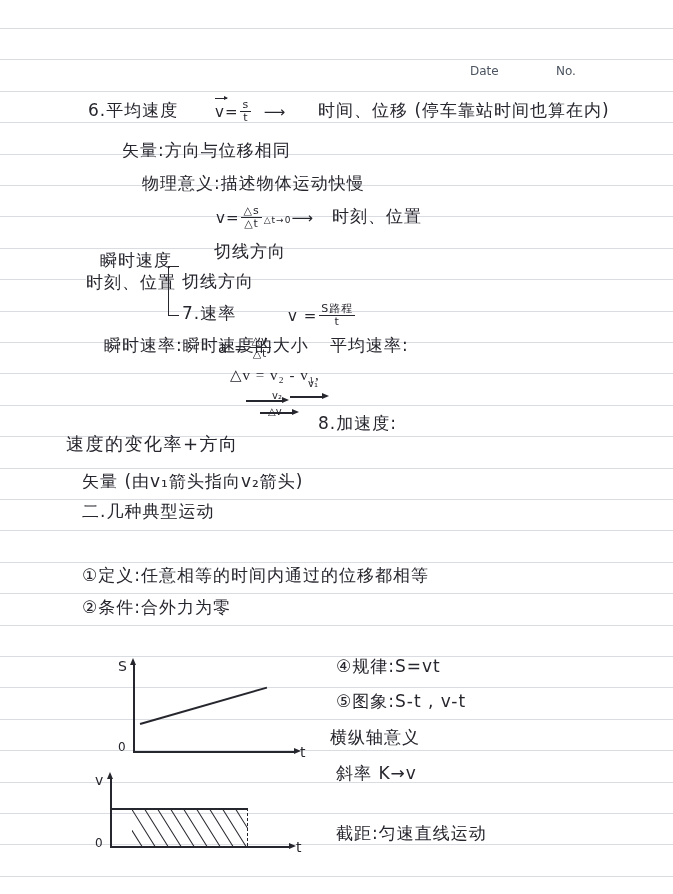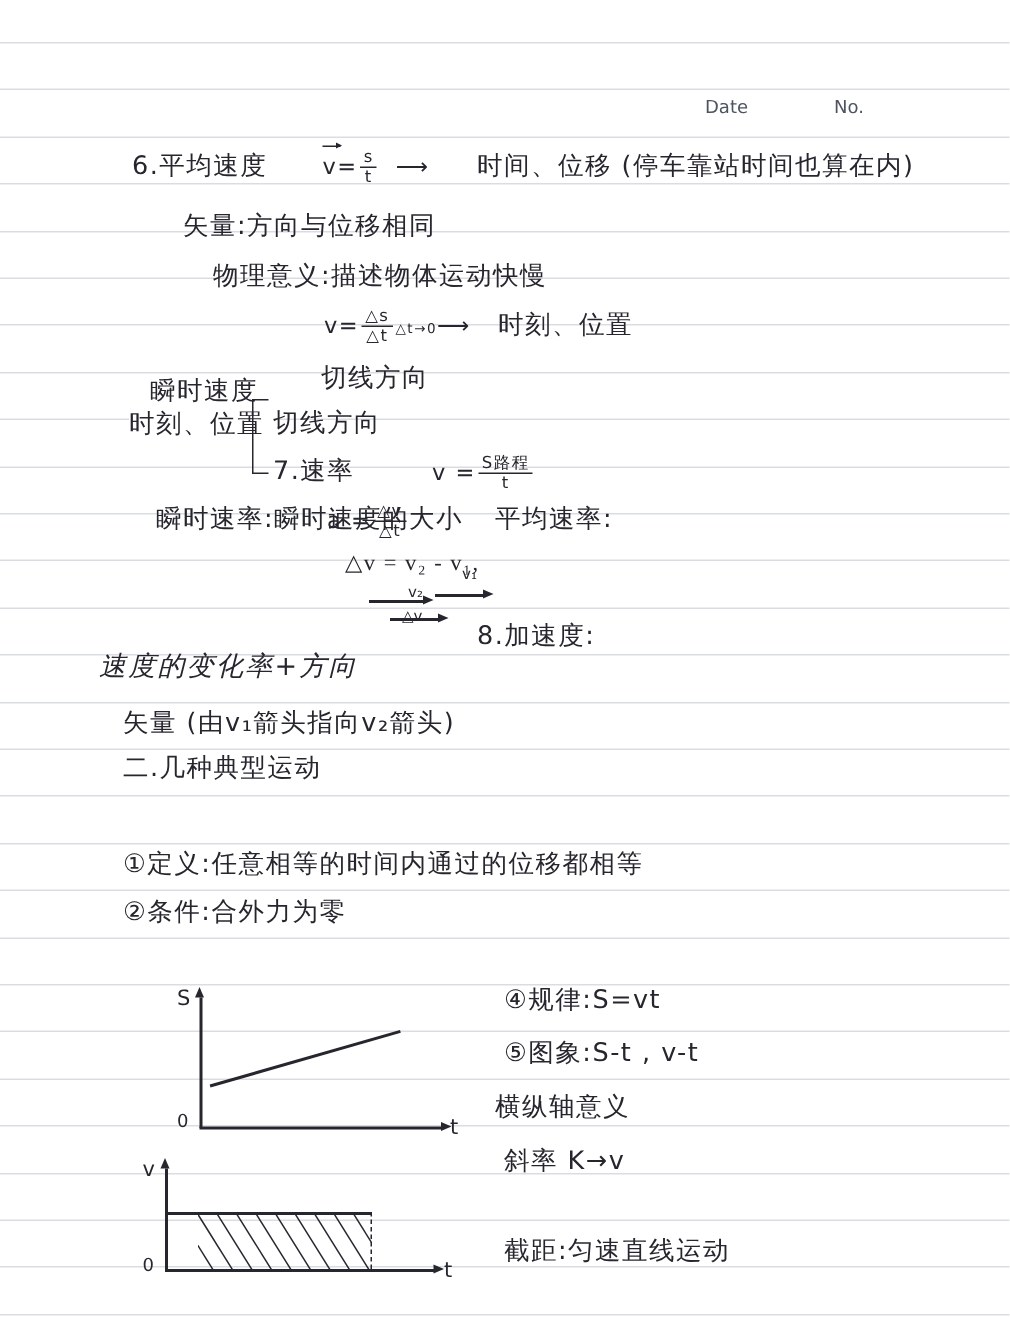--- a/index.html
+++ b/index.html
@@ -139,21 +139,21 @@
     <div class="tip-right" style="left:36px;top:4.5px;"></div>
     <div class="lab" style="left:26px;top:-2px;font-size:10px;">v₂</div>
     <div class="axis axh" style="left:44px;top:4px;width:34px;"></div>
     <div class="tip-right" style="left:76px;top:0.5px;"></div>
     <div class="lab" style="left:62px;top:-14px;font-size:10px;">v₁</div>
     <div class="axis axh" style="left:14px;top:20px;width:34px;"></div>
     <div class="tip-right" style="left:46px;top:16.5px;"></div>
     <div class="lab" style="left:22px;top:14px;font-size:10px;">△v</div>
   </div>
 
-  <div class="ln hw-l" style="left:66px;top:432px;font-style:italic;">速度的变化率+方向</div>
+  <div class="ln hw-l" style="left:66px;top:432px;">速度的变化率+方向</div>
   <div class="ln hw" style="left:82px;top:470px;">矢量 (由v₁箭头指向v₂箭头)</div>
   <div class="ln hw" style="left:82px;top:500px;">二.几种典型运动</div>
   <div class="ln hw" style="left:82px;top:564px;">①定义:任意相等的时间内通过的位移都相等</div>
   <div class="ln hw" style="left:82px;top:596px;">②条件:合外力为零</div>
 
   <div>
     <div class="axis axv" style="left:133px;top:665px;height:87px;"></div>
     <div class="tip-up" style="left:130px;top:658px;"></div>
     <div class="axis axh" style="left:133px;top:751px;width:162px;"></div>
     <div class="tip-right" style="left:294px;top:747.5px;"></div>

